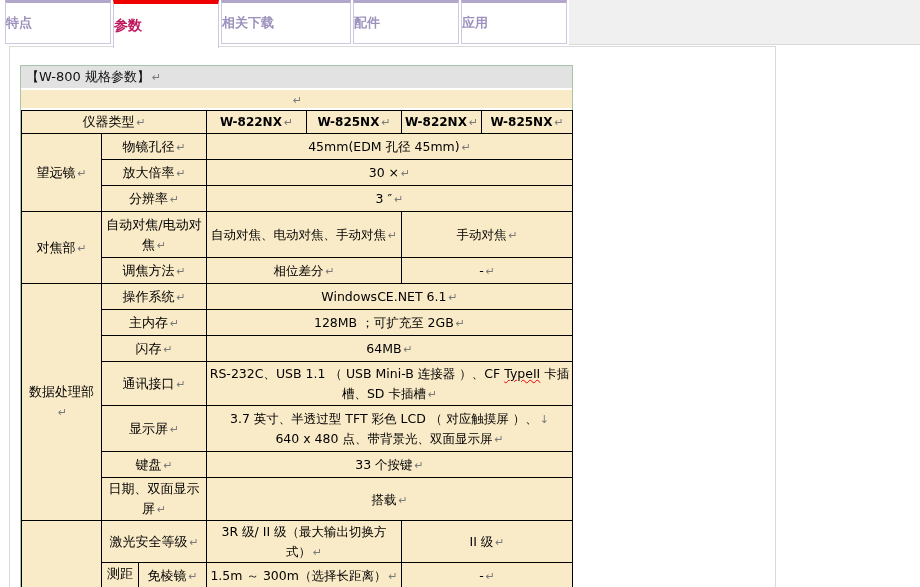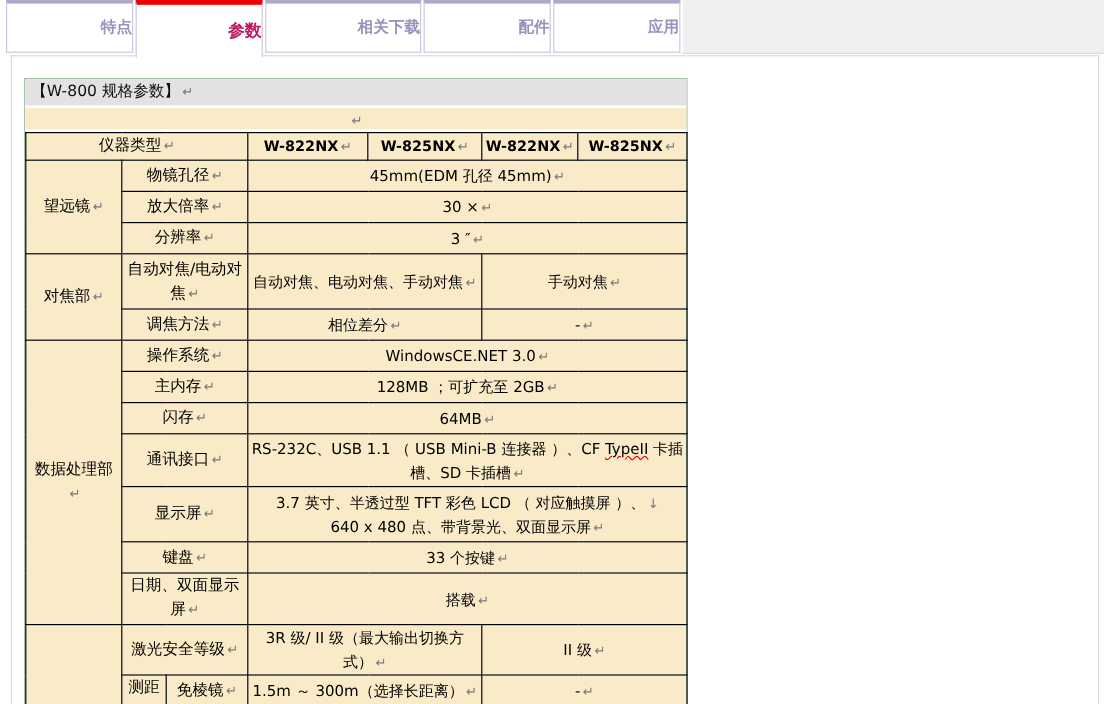--- a/index.html
+++ b/index.html
@@ -5,28 +5,28 @@
   * { margin:0; padding:0; box-sizing:border-box; }
   html,body { width:920px; height:587px; overflow:hidden; background:#fff;
               font-family:"DejaVu Sans", sans-serif; }
 
   
   .tabbar { position:absolute; top:0; left:0; width:920px; height:47px; display:flex;
             align-items:flex-start; padding-left:5px; }
   .tab { width:106px; height:44px; background:#fff; margin-right:2px;
          border:1px solid #CFC7DF; border-top:3px solid #B2A7CB;
          color:#9C90BC; font-weight:bold; font-size:13px;
-         display:flex; align-items:center; justify-content:flex-end; cursor:pointer;
+         display:flex; align-items:center; justify-content:flex-start; cursor:pointer;
          position:relative; z-index:1; }
   .tab.active { height:48px; border-top:4px solid #EE0000; border-bottom:none;
                 color:#be185d; font-size:14px; z-index:3; }
   .tab-filler { flex:1; height:45px; background:#F0F0F0; border-bottom:1px solid #D9D9D9; }
 
   
-  .panel { position:absolute; top:46px; left:9px; width:907px; height:541px;
+  .panel { position:absolute; top:46px; left:9px; width:767px; height:541px;
            background:#fff; border:1px solid #D9D9D9; border-bottom:none; z-index:2; }
 
   
   .spec-wrap { position:absolute; left:10px; top:18px; width:553px;
                border:1px solid #A8C4A8; background:#fff; }
   .spec-title { background:#E2E2E2; height:22px; line-height:21px; padding-left:5px;
                 font-size:13px; color:#111; }
   .gap { height:2px; background:#fff; }
   .spec-empty { background:#FAEBC8; height:18px; text-align:center; line-height:17px; }
 
@@ -121,21 +121,21 @@
       </tr>
       <tr class="h26">
         <td colspan="2" class="sublab"><span>调焦方法</span><span class="mark">↵</span></td>
         <td colspan="2"><span>相位差分</span><span class="mark">↵</span></td>
         <td colspan="2"><span>-</span><span class="mark">↵</span></td>
       </tr>
 
       <tr class="h26">
         <td rowspan="7" class="grouplab"><span>数据处理部</span><span class="mark">↵</span></td>
         <td colspan="2" class="sublab"><span>操作系统</span><span class="mark">↵</span></td>
-        <td colspan="4"><span>WindowsCE.NET 3.0</span><span class="mark">↵</span></td>
+        <td colspan="4"><span>WindowsCE.NET 6.1</span><span class="mark">↵</span></td>
       </tr>
       <tr class="h26">
         <td colspan="2" class="sublab"><span>主内存</span><span class="mark">↵</span></td>
         <td colspan="4"><span>128MB ；可扩充至 2GB</span><span class="mark">↵</span></td>
       </tr>
       <tr class="h26">
         <td colspan="2" class="sublab"><span>闪存</span><span class="mark">↵</span></td>
         <td colspan="4"><span>64MB</span><span class="mark">↵</span></td>
       </tr>
       <tr class="h44">

